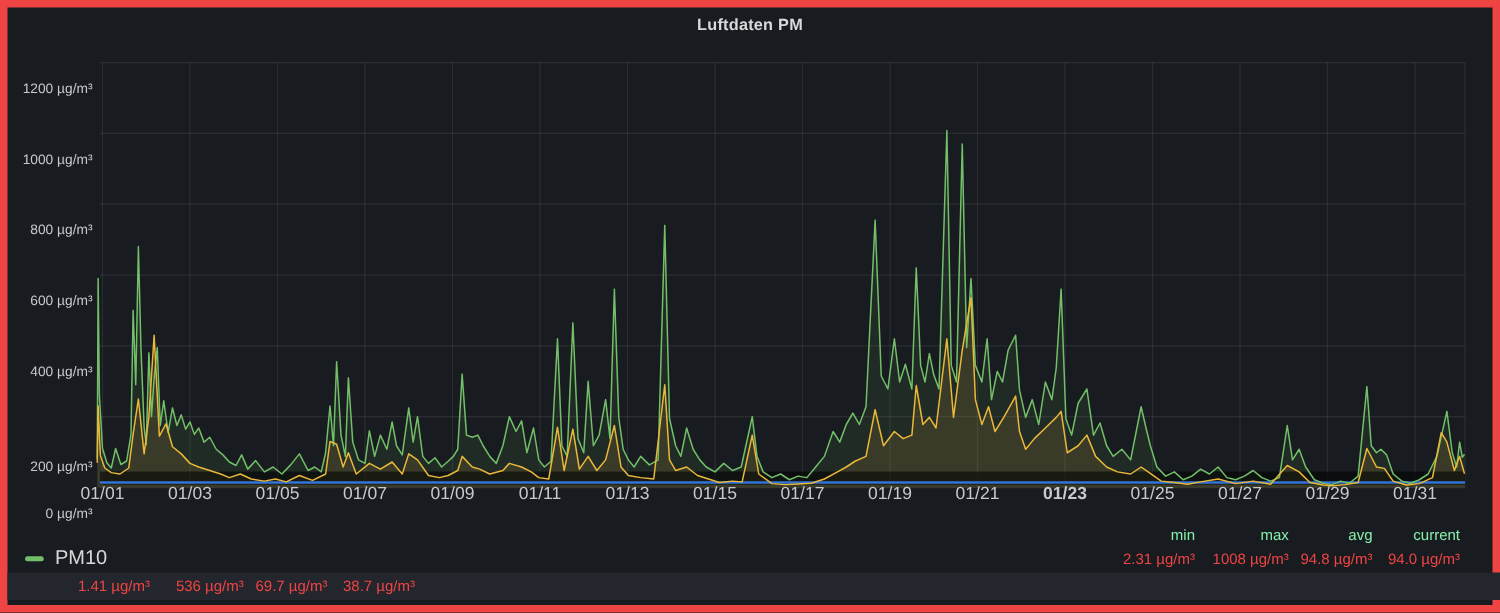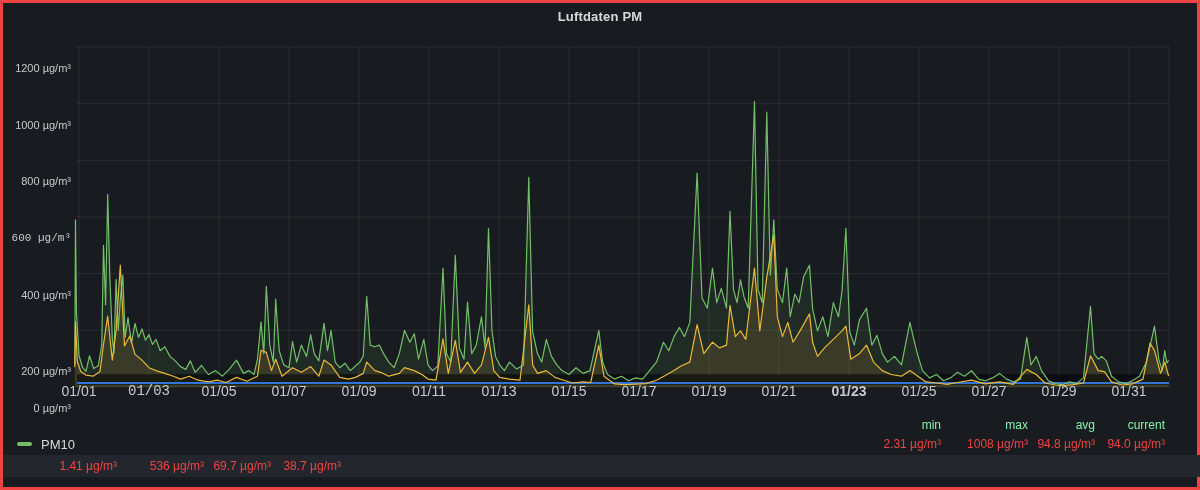--- a/index.html
+++ b/index.html
@@ -1,37 +1,37 @@
 <!DOCTYPE html>
 <html><head>
 <meta charset="utf-8">
 <style>
   * { margin:0; padding:0; box-sizing:border-box; }
   html,body { width:1200px; height:490px; background:#131519; overflow:hidden;
               font-family:"Liberation Sans","DejaVu Sans",sans-serif; }
   .panel { position:absolute; left:0; top:0; width:1200px; height:490px;
-           background:#181b1f; border:3px solid #ef4444; }
+           background:#181b1f; border:6px solid #ef4444; }
   .panel-title { position:absolute; top:6px; left:0; width:100%; text-align:center;
                  color:#d8d9da; font-size:13px; font-weight:bold; letter-spacing:.2px; }
   .chart-wrap { position:absolute; left:0; top:0; width:1200px; height:410px; }
   #chart-svg { position:absolute; left:0; top:0; }
   .y-label { position:absolute; left:0; width:68px; text-align:right;
              color:#c7cacc; font-size:11px;margin-top:21px; }
   .x-label { position:absolute; width:56px; text-align:center; top:380px;
              color:#c7cacc; font-size:14px; }
   .legend { position:absolute; left:0; top:413px; width:1200px; }
   .legend-row { display:flex; align-items:center; height:22px; padding:0 38px 0 14px; }
   .legend-row.header { height:17px; }
   .legend-row.highlight { background:#24262d; }
   .series-name { display:flex; align-items:center; flex:1; gap:9px; cursor:pointer; }
   .swatch { width:15px; height:4px; border-radius:2px; }
   .cell { text-align:right; font-size:12px; color:#ef4444; white-space:nowrap; }
-  .cell.min { width:100px; } .cell.max { width:75px;margin-left:12px; } .cell.avg { width:67px; } .cell.current { width:70px; }
+  .cell.min { width:100px; } .cell.max { width:75px; } .cell.avg { width:67px; } .cell.current { width:70px; }
   .legend-row.header .cell { color:#86efac; font-weight:normal; }
-  .series-label { color:#d8d9da; font-size:13px; }
+  .series-label { color:#d8d9da; font-size:16px; }
 </style>
 </head>
 <body>
 
 <div class="panel">
   <div class="panel-title">Luftdaten PM</div>
 
   <div class="chart-wrap">
     <svg id="chart-svg" width="1200" height="410">
         <line x1="74" x2="1166" y1="384" y2="384" stroke="rgba(255,255,255,0.08)" stroke-width="1"></line>
@@ -62,28 +62,28 @@
         <polygon points="71.8,384 71.8,364.2 72.5,318.8 74.3,358.5 77.8,368.4 83.0,372.1 90.0,373.2 97.0,368.4 100.5,341.5 104.7,313.2 109.3,357.1 113.1,327.3 117.3,262.2 121.5,342.9 126.8,333.0 132.0,351.4 139.0,357.1 146.0,364.7 153.0,367.6 161.8,370.4 170.5,373.2 177.5,376.1 186.3,373.2 195.0,377.2 205.5,378.9 214.3,377.2 223.0,379.5 233.5,374.4 244.0,378.3 254.5,373.2 258.0,347.2 263.3,349.4 268.5,367.6 272.7,356.2 279.0,373.2 289.5,364.7 298.3,369.3 307.7,363.6 315.8,373.2 321.0,357.1 328.0,361.9 336.8,374.4 345.5,376.1 352.5,374.4 360.2,370.4 363.7,359.1 371.8,367.6 377.7,369.3 385.8,373.2 396.3,370.4 401.5,364.7 411.3,367.6 419.0,371.5 425.0,376.1 433.0,377.2 440.0,335.8 445.3,370.4 452.3,337.3 457.5,369.3 464.5,359.1 471.5,370.4 478.5,361.9 485.5,334.4 490.8,367.6 496.7,374.4 506.5,376.1 517.0,377.2 525.8,301.8 529.6,361.9 534.5,370.4 543.3,367.6 552.0,374.4 560.8,377.2 569.5,380.0 580.0,378.9 587.7,379.5 595.8,342.1 601.0,373.2 611.5,380.9 622.0,381.7 632.5,381.2 643.0,380.6 653.5,377.2 664.0,371.5 671.0,367.6 678.0,363.0 686.8,359.1 694.1,321.7 700.8,350.6 709.5,339.2 716.5,344.9 723.5,342.1 727.0,302.4 732.3,333.6 737.5,327.9 742.8,336.4 751.5,265.0 756.8,327.9 763.8,274.1 770.8,232.1 774.3,313.7 779.5,333.6 784.8,319.4 790.0,339.2 797.0,327.9 806.5,310.9 809.6,339.2 814.5,353.4 821.5,344.9 830.3,336.4 839.0,327.9 842.9,323.1 847.8,356.2 856.5,350.6 863.5,342.1 870.5,359.1 879.3,367.6 888.0,371.5 898.5,373.2 906.9,367.6 912.5,371.5 923.0,378.9 933.5,380.0 944.0,381.4 954.5,379.5 968.5,377.2 982.5,380.9 996.5,378.9 1010.5,381.4 1023.8,366.4 1033.3,371.5 1042.0,380.0 1052.5,382.0 1059.5,382.6 1070.0,381.7 1080.5,380.0 1087.5,352.8 1095.2,367.6 1101.5,368.7 1108.5,378.9 1119.0,382.0 1129.5,380.9 1140.0,376.1 1147.0,340.1 1151.5,347.7 1157.5,370.4 1161.7,359.1 1165.6,373.0 1165.6,384" fill="#EAB839" fill-opacity="0.12" stroke="none"></polygon>
         <rect x="74" y="371.25" width="1092" height="10.483333333333348" fill="rgba(0,0,0,0.55)"></rect>
         <line x1="74" x2="1166" y1="380.03333333333336" y2="380.03333333333336" stroke="#3274D9" stroke-width="2"></line>
         <polyline points="71.8,361.3 72.5,216.8 73.5,310.3 76.0,352.8 79.5,364.2 83.0,368.4 86.5,352.8 90.7,365.6 95.3,362.8 98.8,341.5 100.5,242.3 102.6,301.8 104.7,191.3 106.8,273.5 109.3,335.8 111.0,350.0 113.1,276.3 115.2,327.3 117.3,296.2 119.8,272.1 122.2,334.4 125.0,314.6 128.5,340.1 132.0,320.3 135.5,334.4 139.0,325.9 142.5,337.3 146.0,331.6 149.5,341.5 153.0,336.4 157.2,347.7 161.8,343.8 167.0,353.4 172.3,357.9 177.5,363.6 182.8,366.4 187.3,357.9 192.2,369.3 198.5,362.5 205.5,371.5 212.5,367.6 219.5,373.2 226.5,365.9 233.5,357.1 240.5,370.4 245.8,367.6 251.0,371.5 254.5,356.2 258.0,318.8 260.8,350.6 263.3,283.4 266.8,342.1 270.3,359.1 272.7,296.2 276.2,347.7 280.8,361.9 286.0,364.7 289.5,338.7 293.7,359.1 298.3,342.1 303.5,353.4 307.7,331.6 311.2,350.6 315.8,357.9 321.0,320.3 324.5,347.7 328.0,327.3 332.2,359.1 336.8,364.7 342.0,360.2 347.3,367.6 352.5,363.0 356.7,359.1 360.2,353.4 363.7,293.3 367.2,342.1 371.8,343.8 376.3,342.1 380.5,350.6 385.8,359.1 391.0,364.7 396.3,350.6 401.5,327.3 406.8,339.2 411.3,330.7 415.5,356.2 420.8,336.4 425.0,361.9 429.5,367.6 434.8,363.0 440.0,265.0 443.5,350.6 447.7,359.1 452.3,252.3 456.4,344.9 461.0,356.2 464.5,299.0 468.7,350.6 473.3,342.1 478.5,313.7 482.0,344.9 485.5,225.3 489.0,327.9 492.5,353.4 496.7,361.9 501.3,367.6 506.5,359.1 513.5,365.9 520.5,361.9 525.8,174.3 529.6,328.8 534.5,350.6 538.7,359.1 543.3,336.4 548.5,353.4 553.8,361.9 559.0,367.6 566.0,371.5 573.0,364.7 580.0,370.4 587.0,367.6 595.8,327.3 599.6,359.1 604.5,371.5 611.5,376.1 618.5,373.2 625.5,377.8 632.5,374.9 639.5,376.1 646.5,367.6 653.5,359.1 660.5,339.2 665.8,347.7 671.0,333.6 676.3,324.5 681.5,333.6 686.8,319.4 694.1,170.1 699.0,294.8 704.3,305.2 709.5,265.0 713.7,299.6 718.3,285.4 723.5,305.2 727.0,208.3 730.5,286.3 734.0,299.6 737.5,276.9 741.0,293.9 745.2,305.2 751.5,98.4 755.0,286.3 759.2,299.6 763.8,109.2 767.3,272.1 770.8,216.8 774.3,286.3 779.5,299.6 783.7,265.0 787.2,313.7 791.8,291.1 796.0,299.6 800.5,274.1 806.5,262.2 809.6,306.1 814.5,327.9 819.8,313.7 825.0,333.6 830.3,299.6 835.5,313.7 839.0,288.2 842.9,225.3 846.7,328.8 851.3,342.1 856.5,316.6 863.5,305.2 868.8,342.1 874.0,332.4 879.3,350.6 884.5,359.1 891.5,353.4 898.5,361.9 906.9,319.4 910.8,336.4 914.3,350.6 919.5,367.6 926.5,374.9 933.5,371.5 940.5,377.8 947.5,374.9 954.5,369.3 961.5,373.2 968.5,367.6 975.5,376.1 982.5,377.8 989.5,374.9 996.5,370.4 1003.5,376.1 1010.5,378.9 1017.5,376.1 1023.8,334.4 1028.0,361.9 1033.3,353.4 1038.5,367.6 1045.5,377.8 1052.5,380.6 1059.5,381.7 1066.5,378.9 1073.5,380.6 1080.5,374.9 1087.5,303.3 1091.0,350.6 1095.2,356.2 1098.7,353.4 1103.3,357.9 1108.5,373.2 1115.5,378.9 1122.5,380.6 1129.5,377.8 1136.5,373.2 1143.5,359.1 1151.5,323.1 1155.8,356.2 1159.3,367.6 1161.7,347.7 1163.8,359.9 1165.6,357.4" fill="none" stroke="#73BF69" stroke-width="1.2" stroke-linejoin="round"></polyline>
         <polyline points="71.8,364.2 72.5,318.8 74.3,358.5 77.8,368.4 83.0,372.1 90.0,373.2 97.0,368.4 100.5,341.5 104.7,313.2 109.3,357.1 113.1,327.3 117.3,262.2 121.5,342.9 126.8,333.0 132.0,351.4 139.0,357.1 146.0,364.7 153.0,367.6 161.8,370.4 170.5,373.2 177.5,376.1 186.3,373.2 195.0,377.2 205.5,378.9 214.3,377.2 223.0,379.5 233.5,374.4 244.0,378.3 254.5,373.2 258.0,347.2 263.3,349.4 268.5,367.6 272.7,356.2 279.0,373.2 289.5,364.7 298.3,369.3 307.7,363.6 315.8,373.2 321.0,357.1 328.0,361.9 336.8,374.4 345.5,376.1 352.5,374.4 360.2,370.4 363.7,359.1 371.8,367.6 377.7,369.3 385.8,373.2 396.3,370.4 401.5,364.7 411.3,367.6 419.0,371.5 425.0,376.1 433.0,377.2 440.0,335.8 445.3,370.4 452.3,337.3 457.5,369.3 464.5,359.1 471.5,370.4 478.5,361.9 485.5,334.4 490.8,367.6 496.7,374.4 506.5,376.1 517.0,377.2 525.8,301.8 529.6,361.9 534.5,370.4 543.3,367.6 552.0,374.4 560.8,377.2 569.5,380.0 580.0,378.9 587.7,379.5 595.8,342.1 601.0,373.2 611.5,380.9 622.0,381.7 632.5,381.2 643.0,380.6 653.5,377.2 664.0,371.5 671.0,367.6 678.0,363.0 686.8,359.1 694.1,321.7 700.8,350.6 709.5,339.2 716.5,344.9 723.5,342.1 727.0,302.4 732.3,333.6 737.5,327.9 742.8,336.4 751.5,265.0 756.8,327.9 763.8,274.1 770.8,232.1 774.3,313.7 779.5,333.6 784.8,319.4 790.0,339.2 797.0,327.9 806.5,310.9 809.6,339.2 814.5,353.4 821.5,344.9 830.3,336.4 839.0,327.9 842.9,323.1 847.8,356.2 856.5,350.6 863.5,342.1 870.5,359.1 879.3,367.6 888.0,371.5 898.5,373.2 906.9,367.6 912.5,371.5 923.0,378.9 933.5,380.0 944.0,381.4 954.5,379.5 968.5,377.2 982.5,380.9 996.5,378.9 1010.5,381.4 1023.8,366.4 1033.3,371.5 1042.0,380.0 1052.5,382.0 1059.5,382.6 1070.0,381.7 1080.5,380.0 1087.5,352.8 1095.2,367.6 1101.5,368.7 1108.5,378.9 1119.0,382.0 1129.5,380.9 1140.0,376.1 1147.0,340.1 1151.5,347.7 1157.5,370.4 1161.7,359.1 1165.6,373.0" fill="none" stroke="#EAB839" stroke-width="1.2" stroke-linejoin="round"></polyline>
       </svg>
     <div id="y-labels">
         <div class="y-label" style="top: 378px;">0 µg/m³</div>
         <div class="y-label" style="top: 341px;">200 µg/m³</div>
         <div class="y-label" style="top: 264.667px;">400 µg/m³</div>
-        <div class="y-label" style="top: 208px; font-family: Liberation Mono, monospace;">600 µg/m³</div>
+        <div class="y-label" style="top: 208px;">600 µg/m³</div>
         <div class="y-label" style="top: 151.333px;">800 µg/m³</div>
         <div class="y-label" style="top: 94.6667px;">1000 µg/m³</div>
         <div class="y-label" style="top: 38px;">1200 µg/m³</div>
       </div>
     <div id="x-labels">
         <div class="x-label" style="left: 48px;">01/01</div>
-        <div class="x-label" style="left: 118px; font-family: Liberation Mono, monospace;">01/03</div>
+        <div class="x-label" style="left: 118px;">01/03</div>
         <div class="x-label" style="left: 188px;">01/05</div>
         <div class="x-label" style="left: 258px;">01/07</div>
         <div class="x-label" style="left: 328px;">01/09</div>
         <div class="x-label" style="left: 398px;">01/11</div>
         <div class="x-label" style="left: 468px;">01/13</div>
         <div class="x-label" style="left: 538px;">01/15</div>
         <div class="x-label" style="left: 608px;">01/17</div>
         <div class="x-label" style="left: 678px;">01/19</div>
         <div class="x-label" style="left: 748px;">01/21</div>
         <div class="x-label" style="left: 818px; font-weight: bold;">01/23</div>

